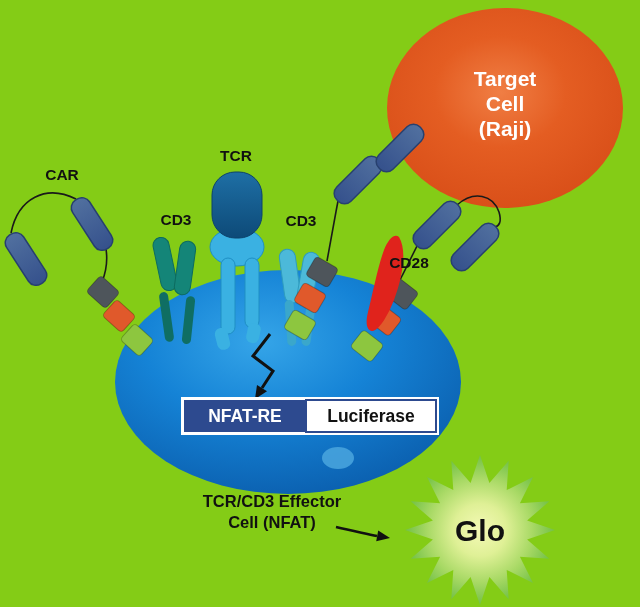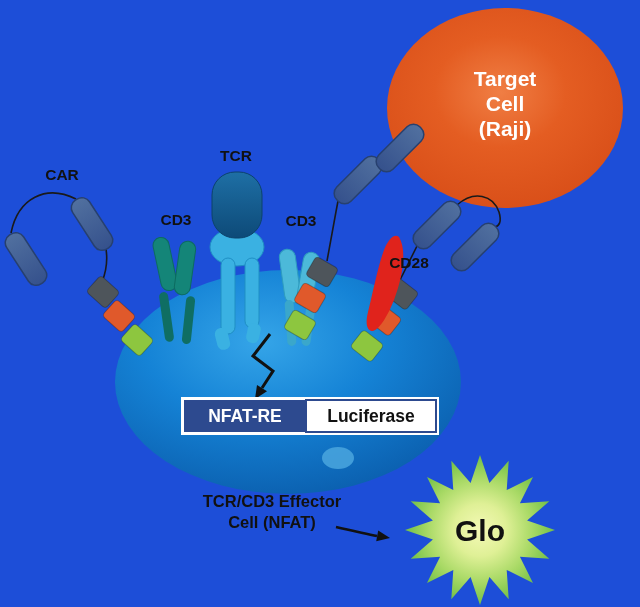--- a/index.html
+++ b/index.html
@@ -1,16 +1,16 @@
 <!DOCTYPE html>
 <html><head>
 <meta charset="utf-8">
 <style>
   html,body{margin:0;padding:0;background:#fff;}
-  .canvas{position:relative;width:640px;height:607px;background:#1d4ed8;overflow:hidden;
+  .canvas{position:relative;width:640px;height:607px;background:#84cc16;overflow:hidden;
           font-family:"Liberation Sans",sans-serif;}
   svg{position:absolute;left:0;top:0;}
   .t-label{font-family:"Liberation Sans",sans-serif;font-weight:bold;font-size:15.5px;fill:#111;text-anchor:middle;}
   .t-cell{font-family:"Liberation Sans",sans-serif;font-weight:bold;font-size:21px;fill:#fff;text-anchor:middle;}
   .t-box-w{font-family:"Liberation Sans",sans-serif;font-weight:bold;font-size:17.5px;fill:#fff;text-anchor:middle;}
   .t-box-b{font-family:"Liberation Sans",sans-serif;font-weight:bold;font-size:17.5px;fill:#111;text-anchor:middle;}
   .t-eff{font-family:"Liberation Sans",sans-serif;font-weight:bold;font-size:16.5px;fill:#111;text-anchor:middle;}
   .t-glo{font-family:"Liberation Sans",sans-serif;font-weight:bold;font-size:30px;fill:#111;text-anchor:middle;}
   .thin{fill:none;stroke:#1a1a1a;stroke-width:1.6;}
   .arm{fill:url(#gradArm);stroke:#27406f;stroke-width:1.5;}

